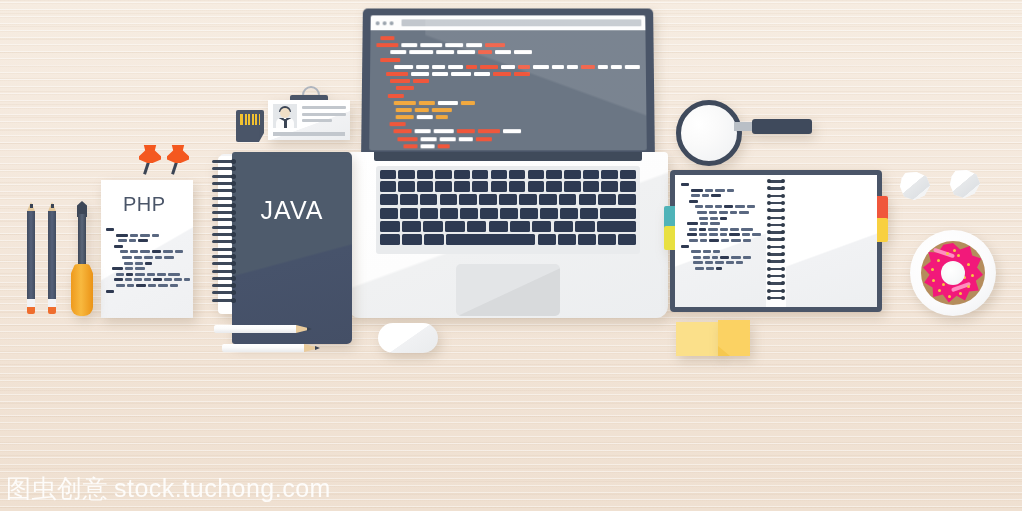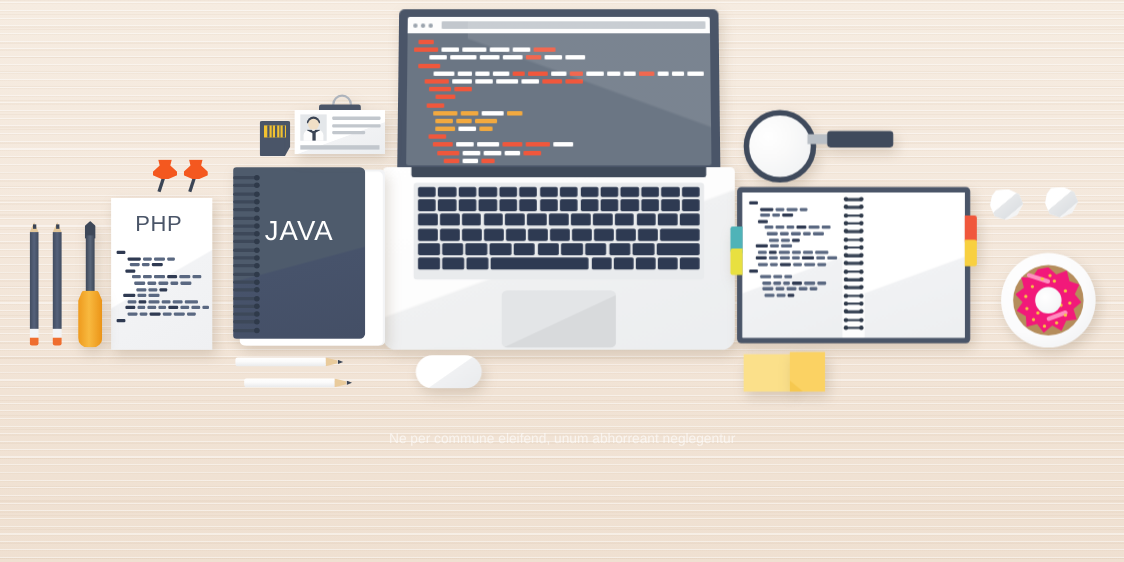--- a/index.html
+++ b/index.html
@@ -58,21 +58,21 @@
   .krow{display:flex;gap:2.2px;margin-bottom:2.2px;}
   .key{background:#2e3a52;border-radius:1.5px;height:11px;flex:1;}
   .key.h{height:9px;}
   .trackpad{position:absolute;left:108px;top:112px;width:104px;height:52px;background:#dddfe1;border-radius:5px;
     background-image:linear-gradient(155deg,#e3e5e7 0%,#e3e5e7 52%,#d8dadc 53%,#d8dadc 100%);}
 
   
   #java-book{left:212px;top:152px;width:140px;height:164px;}
   .jb-pages{position:absolute;left:8px;top:2px;width:130px;height:160px;background:#f3f4f6;border-radius:4px;}
   .jb-pages2{position:absolute;left:6px;top:4px;width:130px;height:158px;background:#ffffff;border-radius:4px;}
-  .jb-cover{position:absolute;left:0;top:0;width:120px;height:156px;background:#4a5568;border-radius:3px 5px 5px 3px;
+  .jb-cover{position:absolute;left:20px;top:0;width:120px;height:192px;background:#4a5568;border-radius:3px 5px 5px 3px;
     background-image:linear-gradient(165deg,#4e5b6c 0%,#4e5b6c 55%,#47536b 56%,#444f66 100%);}
   .jb-title{position:absolute;left:0;top:44px;width:120px;text-align:center;color:#fff;font-size:25px;letter-spacing:1px;}
   .spiral{position:absolute;left:0px;top:8px;width:26px;height:146px;}
   .ring{position:absolute;left:0;width:24px;height:3px;background:#3d4859;border-radius:2px;}
   .ring::after{content:"";position:absolute;right:0px;top:-1px;width:5px;height:5px;border-radius:50%;background:#2f3a4a;}
 
   
   #php-sheet{left:101px;top:180px;width:92px;height:138px;
     background:linear-gradient(150deg,#ffffff 0%,#ffffff 52%,#f2f3f5 53%,#eff0f2 100%);}
   .php-title{position:absolute;left:22px;top:13px;color:#4a5568;font-size:20px;letter-spacing:0.5px;}
@@ -736,18 +736,21 @@
 
   <div id="mouse" class="obj shadow-soft"></div>
 
   <div id="sticky-a" class="obj shadow-soft"></div>
   <div id="sticky-b" class="obj shadow-soft">
     <span class="peel"></span>
   </div>
 
   <div id="headline" class="obj">
     <div class="h-sub">
-      <div>Ne per commune eleifend, unum abhorreant neglegentur</div>
     </div>
   </div>
 
+  <div id="watermark" class="obj">
+    <span class="wm-cn">图虫创意</span>
+    <span class="wm-en">stock.tuchong.com</span>
+  </div>
 
 </div>
 
 </body></html>

